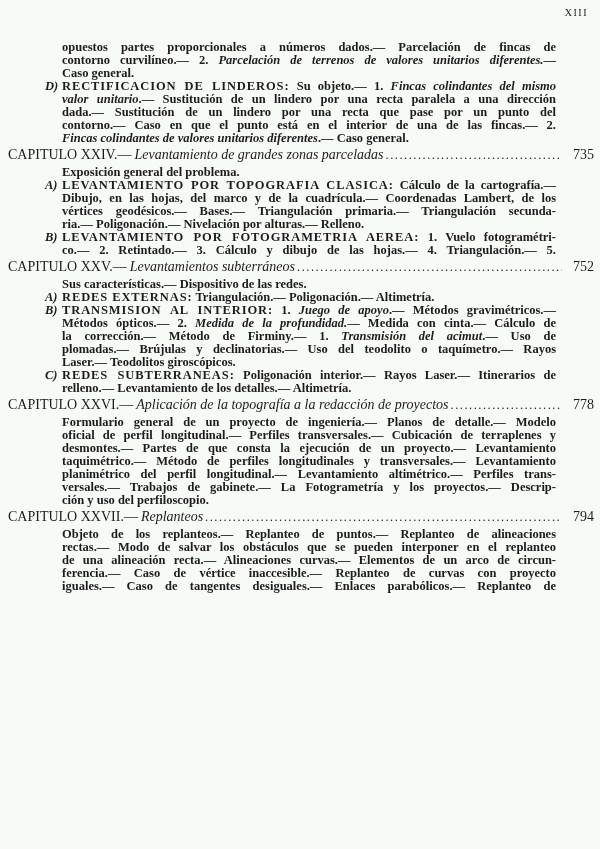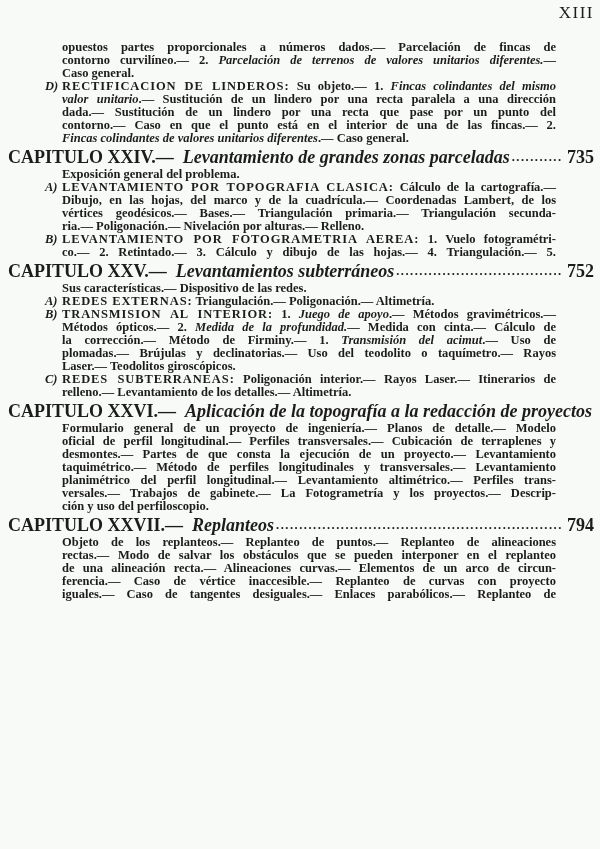--- a/index.html
+++ b/index.html
@@ -6,22 +6,22 @@
   body {
     width: 600px; height: 849px;
     background: #f8faf7;
     overflow: hidden;
     position: relative;
     font-family: "Liberation Serif", serif;
     color: #1c1c1c;
     -webkit-font-smoothing: antialiased;
   }
   .folio {
-    position: absolute; top: 5px; right: 6px;
-    font-size: 17px; line-height: 15px;
+    position: absolute; top: 5px; right: 12px;
+    font-size: 10px; line-height: 15px;
     letter-spacing: 1.5px; font-weight: 400;
   }
   .content { position: absolute; top: 41px; left: 0; right: 0; }
 
   
   .block { margin-left: 62px; width: 494px; position: relative; }
   .line {
     font-size: 12.5px; line-height: 13px; font-weight: 700;
     text-align: justify; text-align-last: justify;
     white-space: normal;
@@ -32,24 +32,24 @@
   .item .label {
     position: absolute; left: -17px; top: 0;
     font-style: italic; font-weight: 700;
     font-size: 12.5px; line-height: 13px;
   }
 
   
   .chapter {
     display: flex; align-items: flex-end;
     margin: 2px 0 3px 8px; width: 586px;
-    font-size: 18px; line-height: 16px; font-weight: 700;
+    font-size: 14px; line-height: 16px; font-weight: 400;
   }
   .chap-label { white-space: pre; }
-  .chap-title { font-style: italic; margin-left: 9px; white-space: pre; }
+  .chap-title { font-style: italic; margin-left: 3px; white-space: pre; }
   .dots { flex: 1 1 auto; overflow: hidden; white-space: nowrap; margin: 0 4px 0 2px; }
   .dots::after {
     content: "........................................................................................................................................................................................";
     font-size: 12.5px; letter-spacing: 1.5px; color: #1c1c1c;
   }
   .pageno { flex: 0 0 auto; min-width: 28px; text-align: right; }
 </style>
 </head>
 <body>
 

